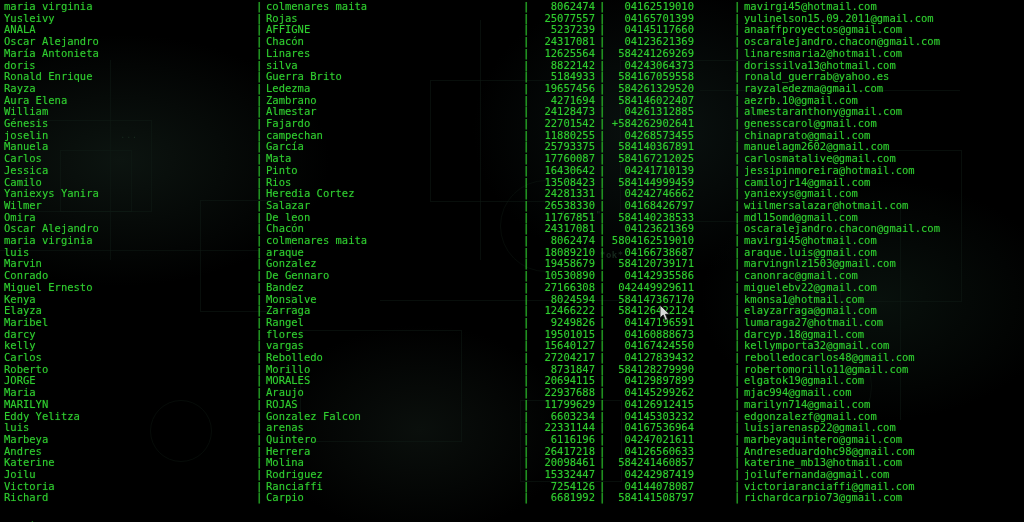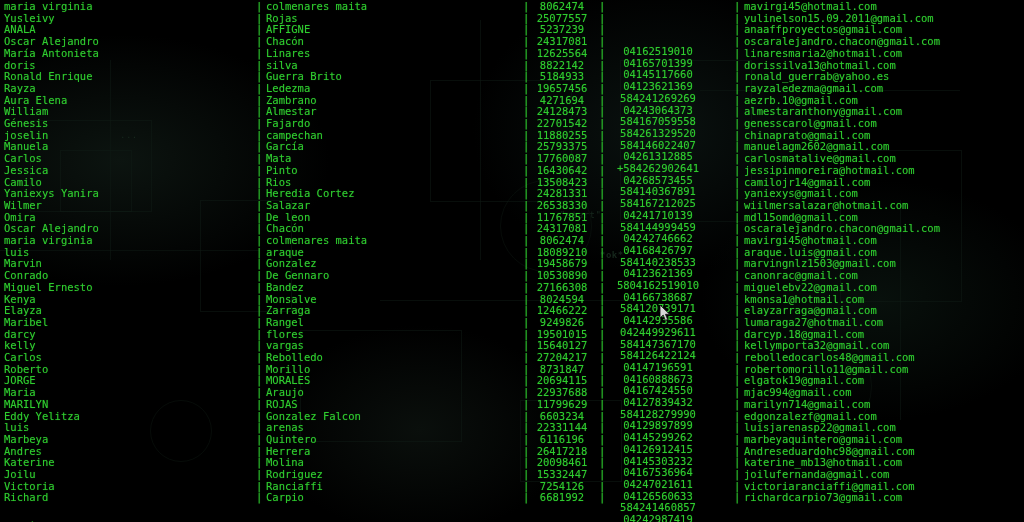--- a/index.html
+++ b/index.html
@@ -75,23 +75,23 @@
   .col {
     position: absolute;
     top: 0;
     white-space: pre;
   }
 
   .c-name  { left: 4px;  width: 248px; text-align: left; }
   .c-sep1  { left: 256px; }
   .c-last  { left: 266px; width: 250px; text-align: left; }
   .c-sep2  { left: 523px; }
-  .c-id    { left: 529px; width: 66px;  text-align: center; }
+  .c-id    { left: 529px; width: 66px;  text-align: right; }
   .c-sep3  { left: 599px; }
-  .c-phone { left: 598px; width: 120px; text-align: center; margin-top: 45px; }
+  .c-phone { left: 574px; width: 120px; text-align: right; }
   .c-sep4  { left: 734px; }
   .c-email { left: 744px; text-align: left; }
 
   .sep { color: #2fcc2f; }
 
   #prompt-row {
     position: absolute;
     left: 4px;
     font-size: 10.5px;
     line-height: 11.7px;

